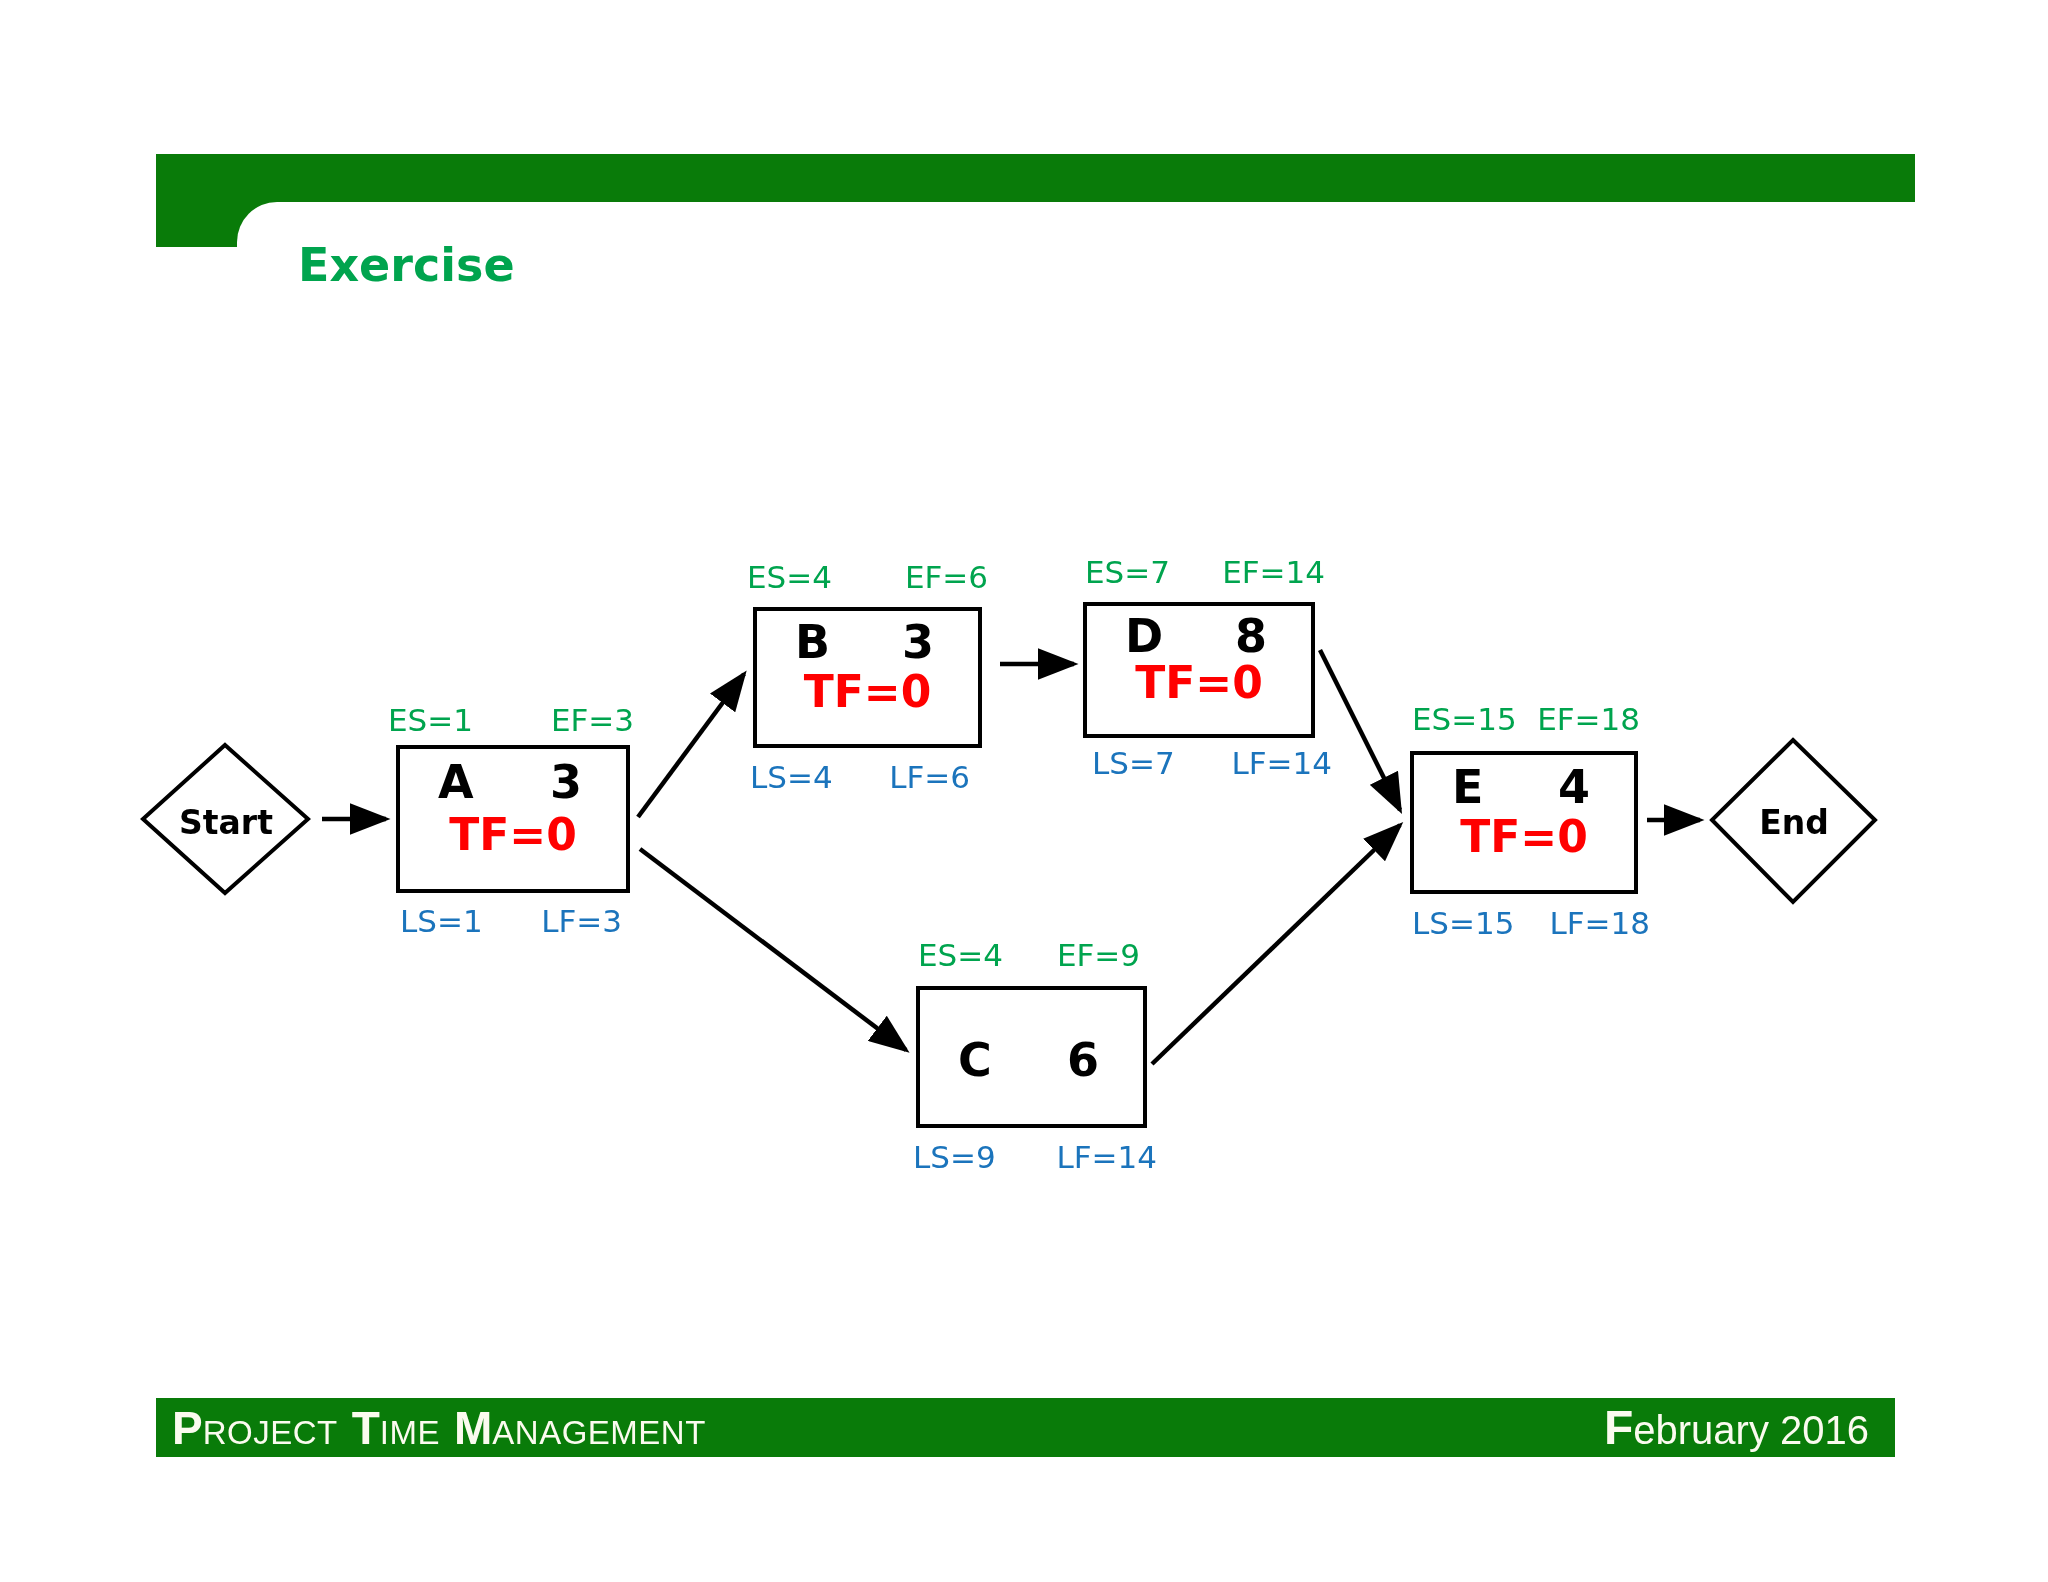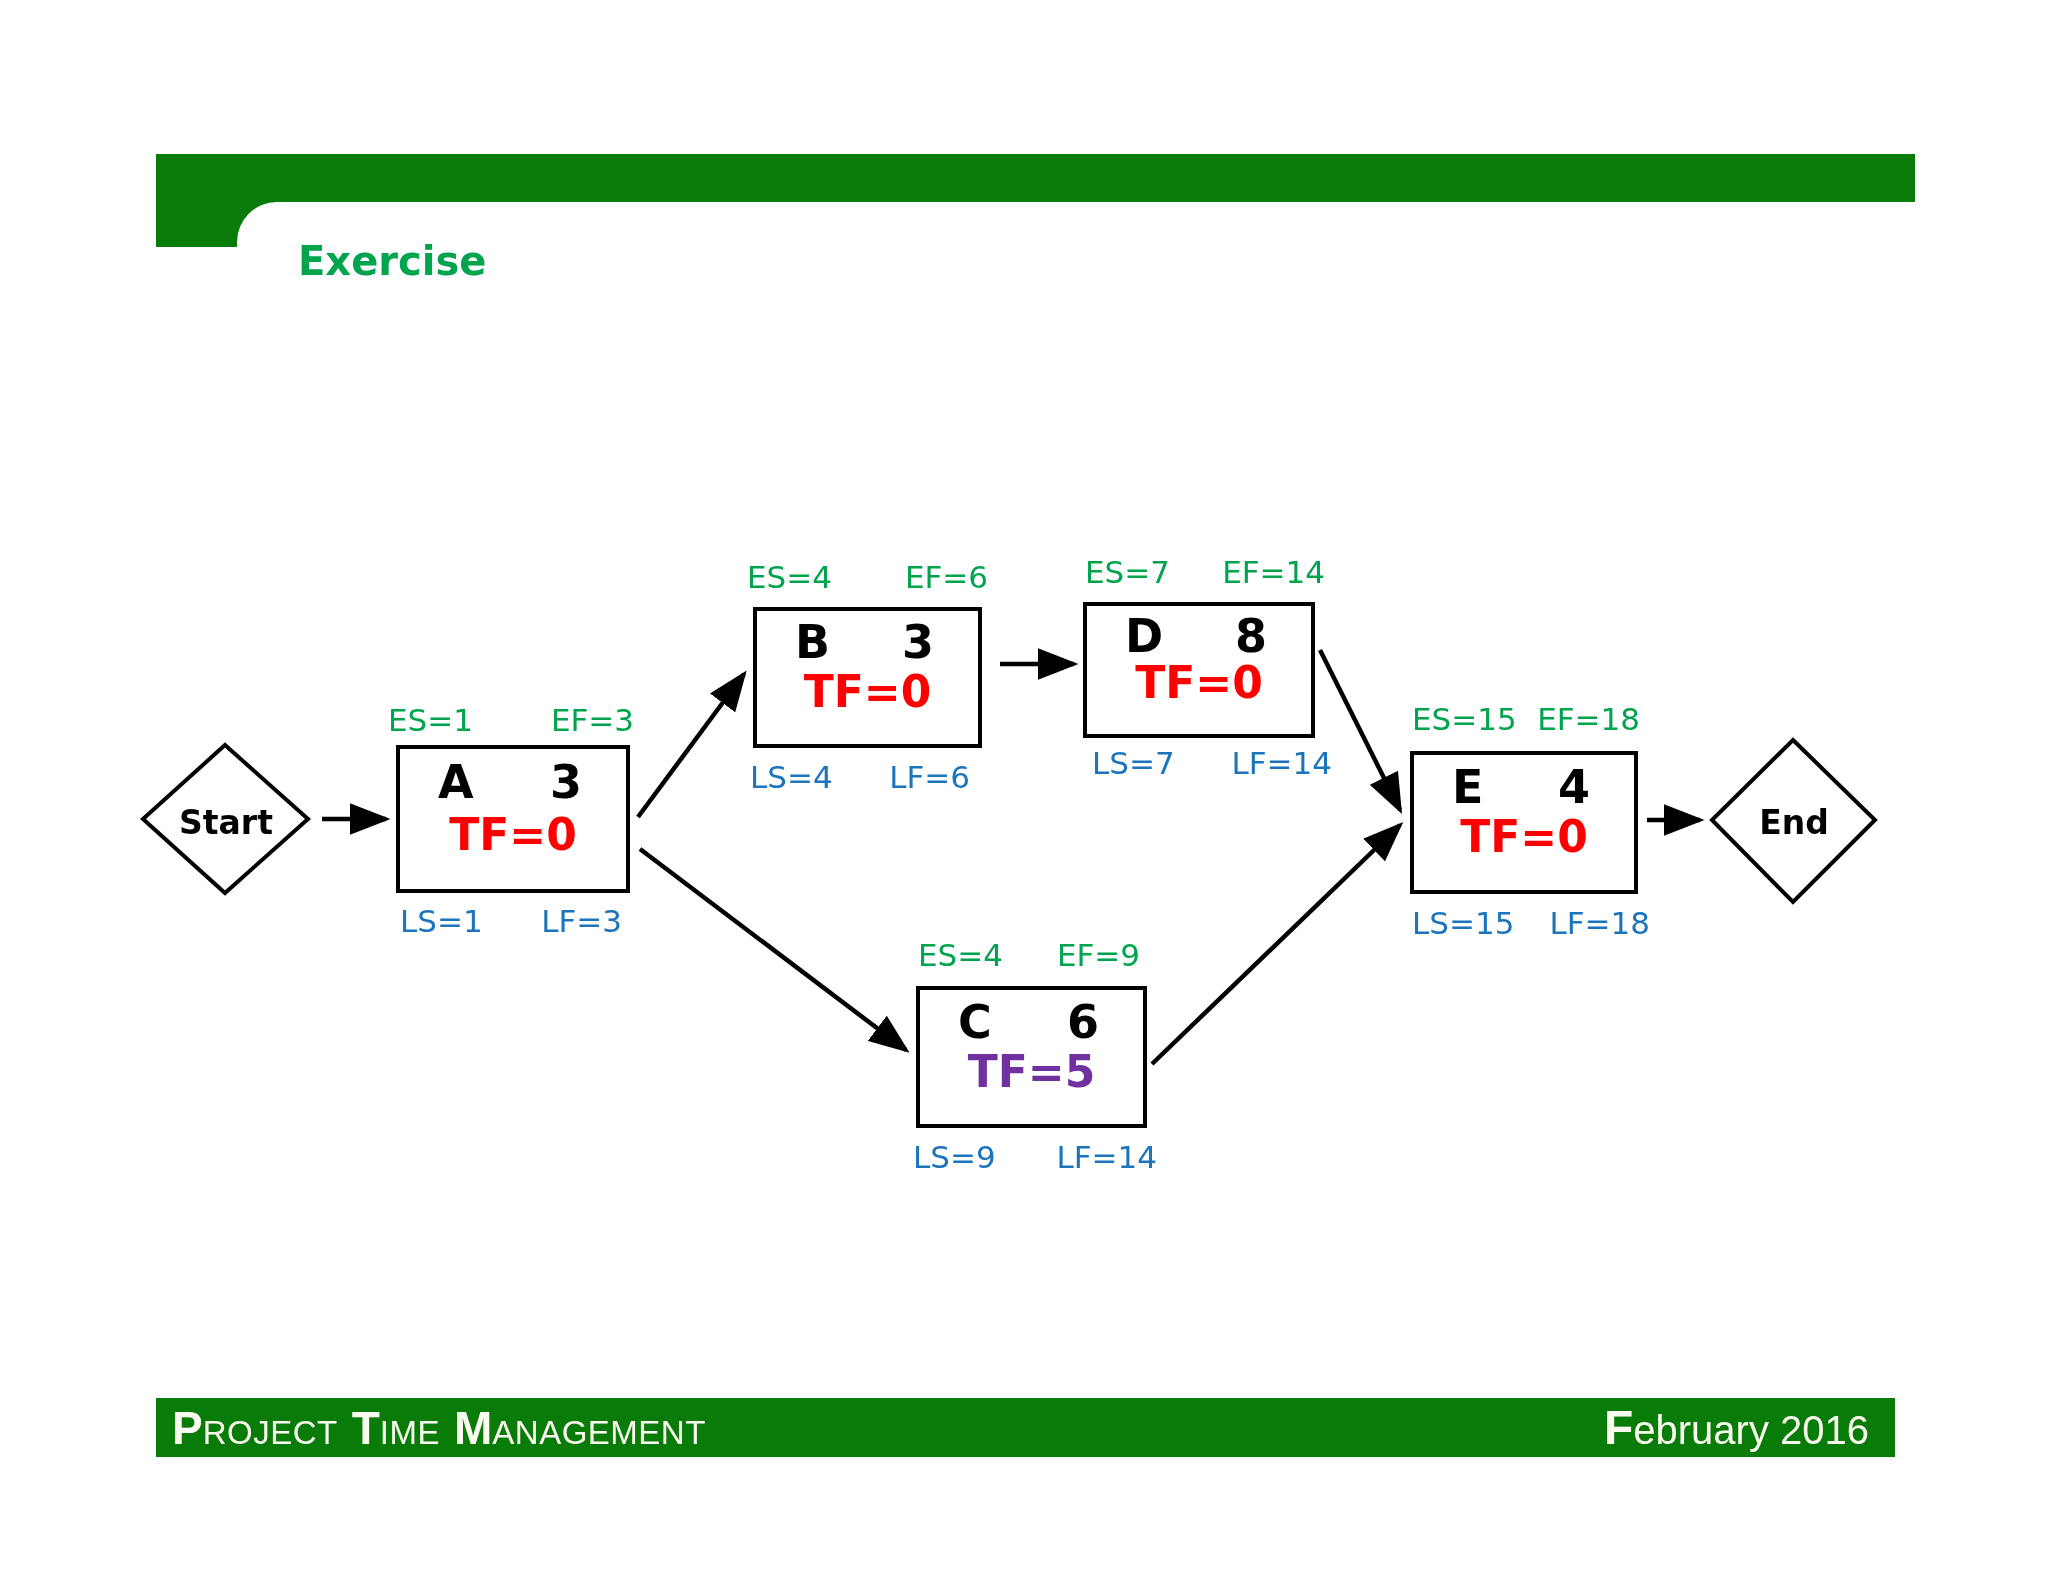--- a/index.html
+++ b/index.html
@@ -6,21 +6,21 @@
   .slide{
     position:relative;width:2048px;height:1582px;background:#ffffff;overflow:hidden;
     font-family:"DejaVu Sans","Liberation Sans",sans-serif;
   }
   
   .hdr-bar{position:absolute;left:156px;top:154px;width:1759px;height:48px;background:#097B09;}
   .hdr-block{position:absolute;left:156px;top:202px;width:81px;height:45px;background:#097B09;}
   .hdr-wedge{position:absolute;left:237px;top:202px;width:40px;height:40px;background:#097B09;}
   .hdr-wedge-white{position:absolute;left:237px;top:202px;width:40px;height:40px;background:#ffffff;border-top-left-radius:40px;}
   .title{
-    position:absolute;left:298px;top:238px;font-size:40px;font-weight:700;color:#00A44E;letter-spacing:0px;
+    position:absolute;left:298px;top:238px;font-size:46px;font-weight:700;color:#00A44E;letter-spacing:0px;
   }
   
   svg.wires{position:absolute;left:0;top:0;z-index:1;}
   .node-box{
     position:absolute;z-index:2;background:#ffffff;border:4px solid #000000;box-sizing:border-box;
     display:flex;flex-direction:column;
   }
   .node-row1{flex:1.05;display:flex;align-items:center;justify-content:space-between;padding:6px 44px 0 38px;}
   .node-row2{flex:1;display:flex;align-items:center;justify-content:center;padding-bottom:28px;}
   .node-letter,.node-dur{font-size:46px;font-weight:700;color:#000000;line-height:1;}
@@ -148,23 +148,20 @@
 
   <div class="lblrow top-c">
     <span class="early">ES=4</span>
     <span class="early">EF=9</span>
   </div>
   <div class="node-box box-c">
     <div class="node-row1">
       <span class="node-letter">C</span>
       <span class="node-dur">6</span>
     </div>
-    <div class="node-row2">
-      <span class="tf tf-purple">TF=5</span>
-    </div>
   </div>
   <div class="lblrow bot-c">
     <span class="late">LS=9</span>
     <span class="late">LF=14</span>
   </div>
 
   <div class="lblrow top-d">
     <span class="early">ES=7</span>
     <span class="early">EF=14</span>
   </div>

